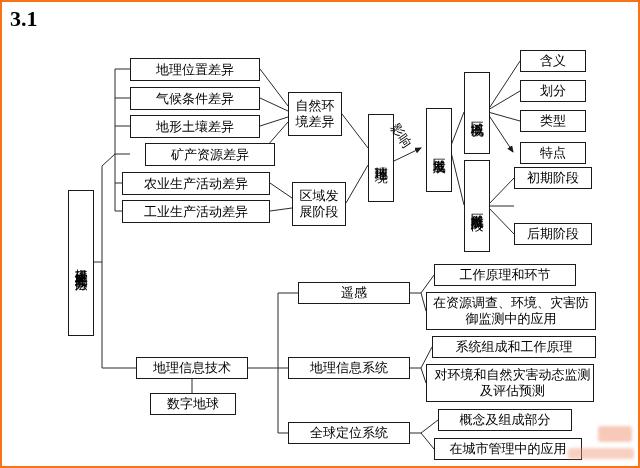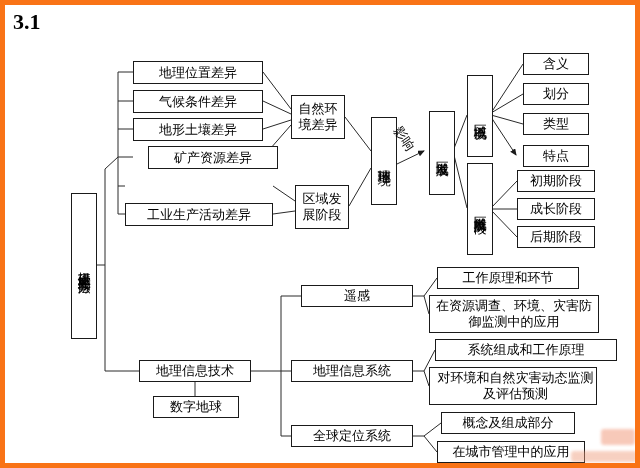--- a/index.html
+++ b/index.html
@@ -1,20 +1,20 @@
 <!DOCTYPE html>
 <html><head>
 <meta charset="utf-8">
 <style>
   html,body{margin:0;padding:0;background:#fff;}
   #stage{
     position:relative;
     width:640px;height:468px;
     background:#ffffff;
-    border:5px solid #f97316;
+    border:2px solid #f97316;
     box-sizing:border-box;
     font-family:"Liberation Serif","DejaVu Serif",serif;
     overflow:hidden;
   }
   #wires{position:absolute;left:0;top:0;width:640px;height:468px;z-index:0;}
   .box{
     position:absolute;z-index:1;
     border:1px solid #1a1a1a;background:#fff;color:#000;
     display:flex;align-items:center;justify-content:center;
     text-align:center;font-size:13px;line-height:1.2;
@@ -90,20 +90,21 @@
   </svg>
 
   <div class="title">3.1</div>
 
   <div class="box vbox" style="left:66px;top:188px;width:26px;height:146px;">提供研究手段和方法</div>
 
   <div class="box" style="left:128px;top:56px;width:130px;height:23px;">地理位置差异</div>
   <div class="box" style="left:128px;top:85px;width:130px;height:23px;">气候条件差异</div>
   <div class="box" style="left:128px;top:113px;width:130px;height:23px;">地形土壤差异</div>
   <div class="box" style="left:143px;top:141px;width:130px;height:23px;">矿产资源差异</div>
+  <div class="box" style="left:120px;top:170px;width:148px;height:23px;">农业生产活动差异</div>
   <div class="box" style="left:120px;top:198px;width:148px;height:23px;">工业生产活动差异</div>
 
   <div class="box" style="left:286px;top:90px;width:54px;height:44px;">自然环境差异</div>
   <div class="box" style="left:290px;top:180px;width:54px;height:44px;">区域发展阶段</div>
 
   <div class="box vbox" style="left:366px;top:112px;width:26px;height:88px;">地理环境</div>
 
   <div class="floating-label" style="left:399px;top:118px;">影响</div>
 
   <div class="box vbox" style="left:424px;top:106px;width:26px;height:84px;">区域发展</div>
@@ -111,32 +112,31 @@
   <div class="box vbox" style="left:462px;top:70px;width:26px;height:82px;">区域概况</div>
 
   <div class="box" style="left:518px;top:48px;width:66px;height:22px;">含义</div>
   <div class="box" style="left:518px;top:78px;width:66px;height:22px;">划分</div>
   <div class="box" style="left:518px;top:108px;width:66px;height:22px;">类型</div>
   <div class="box" style="left:518px;top:140px;width:66px;height:22px;">特点</div>
 
   <div class="box vbox" style="left:462px;top:158px;width:26px;height:92px;">区域发展阶段</div>
 
   <div class="box" style="left:512px;top:165px;width:78px;height:22px;">初期阶段</div>
-  <div class="box" style="left:512px;top:193px;width:78px;height:22px;">成长阶段</div>
   <div class="box" style="left:512px;top:221px;width:78px;height:22px;">后期阶段</div>
 
   <div class="box" style="left:134px;top:355px;width:112px;height:22px;">地理信息技术</div>
   <div class="box" style="left:148px;top:391px;width:86px;height:22px;">数字地球</div>
 
   <div class="box" style="left:296px;top:280px;width:112px;height:22px;">遥感</div>
   <div class="box" style="left:432px;top:262px;width:142px;height:22px;">工作原理和环节</div>
   <div class="box" style="left:424px;top:290px;width:170px;height:38px;">在资源调查、环境、灾害防御监测中的应用</div>
 
   <div class="box" style="left:286px;top:355px;width:122px;height:22px;">地理信息系统</div>
-  <div class="box" style="left:430px;top:334px;width:182px;height:22px;">系统组成和工作原理</div>
+  <div class="box" style="left:430px;top:334px;width:164px;height:22px;">系统组成和工作原理</div>
   <div class="box" style="left:424px;top:362px;width:168px;height:38px;padding-left:7px;">对环境和自然灾害动态监测及评估预测</div>
 
   <div class="box" style="left:286px;top:420px;width:122px;height:22px;">全球定位系统</div>
   <div class="box" style="left:436px;top:407px;width:134px;height:22px;">概念及组成部分</div>
   <div class="box" style="left:432px;top:436px;width:148px;height:22px;">在城市管理中的应用</div>
 
   <div class="wm wm1"></div>
   <div class="wm wm2"></div>
 
 </div>

